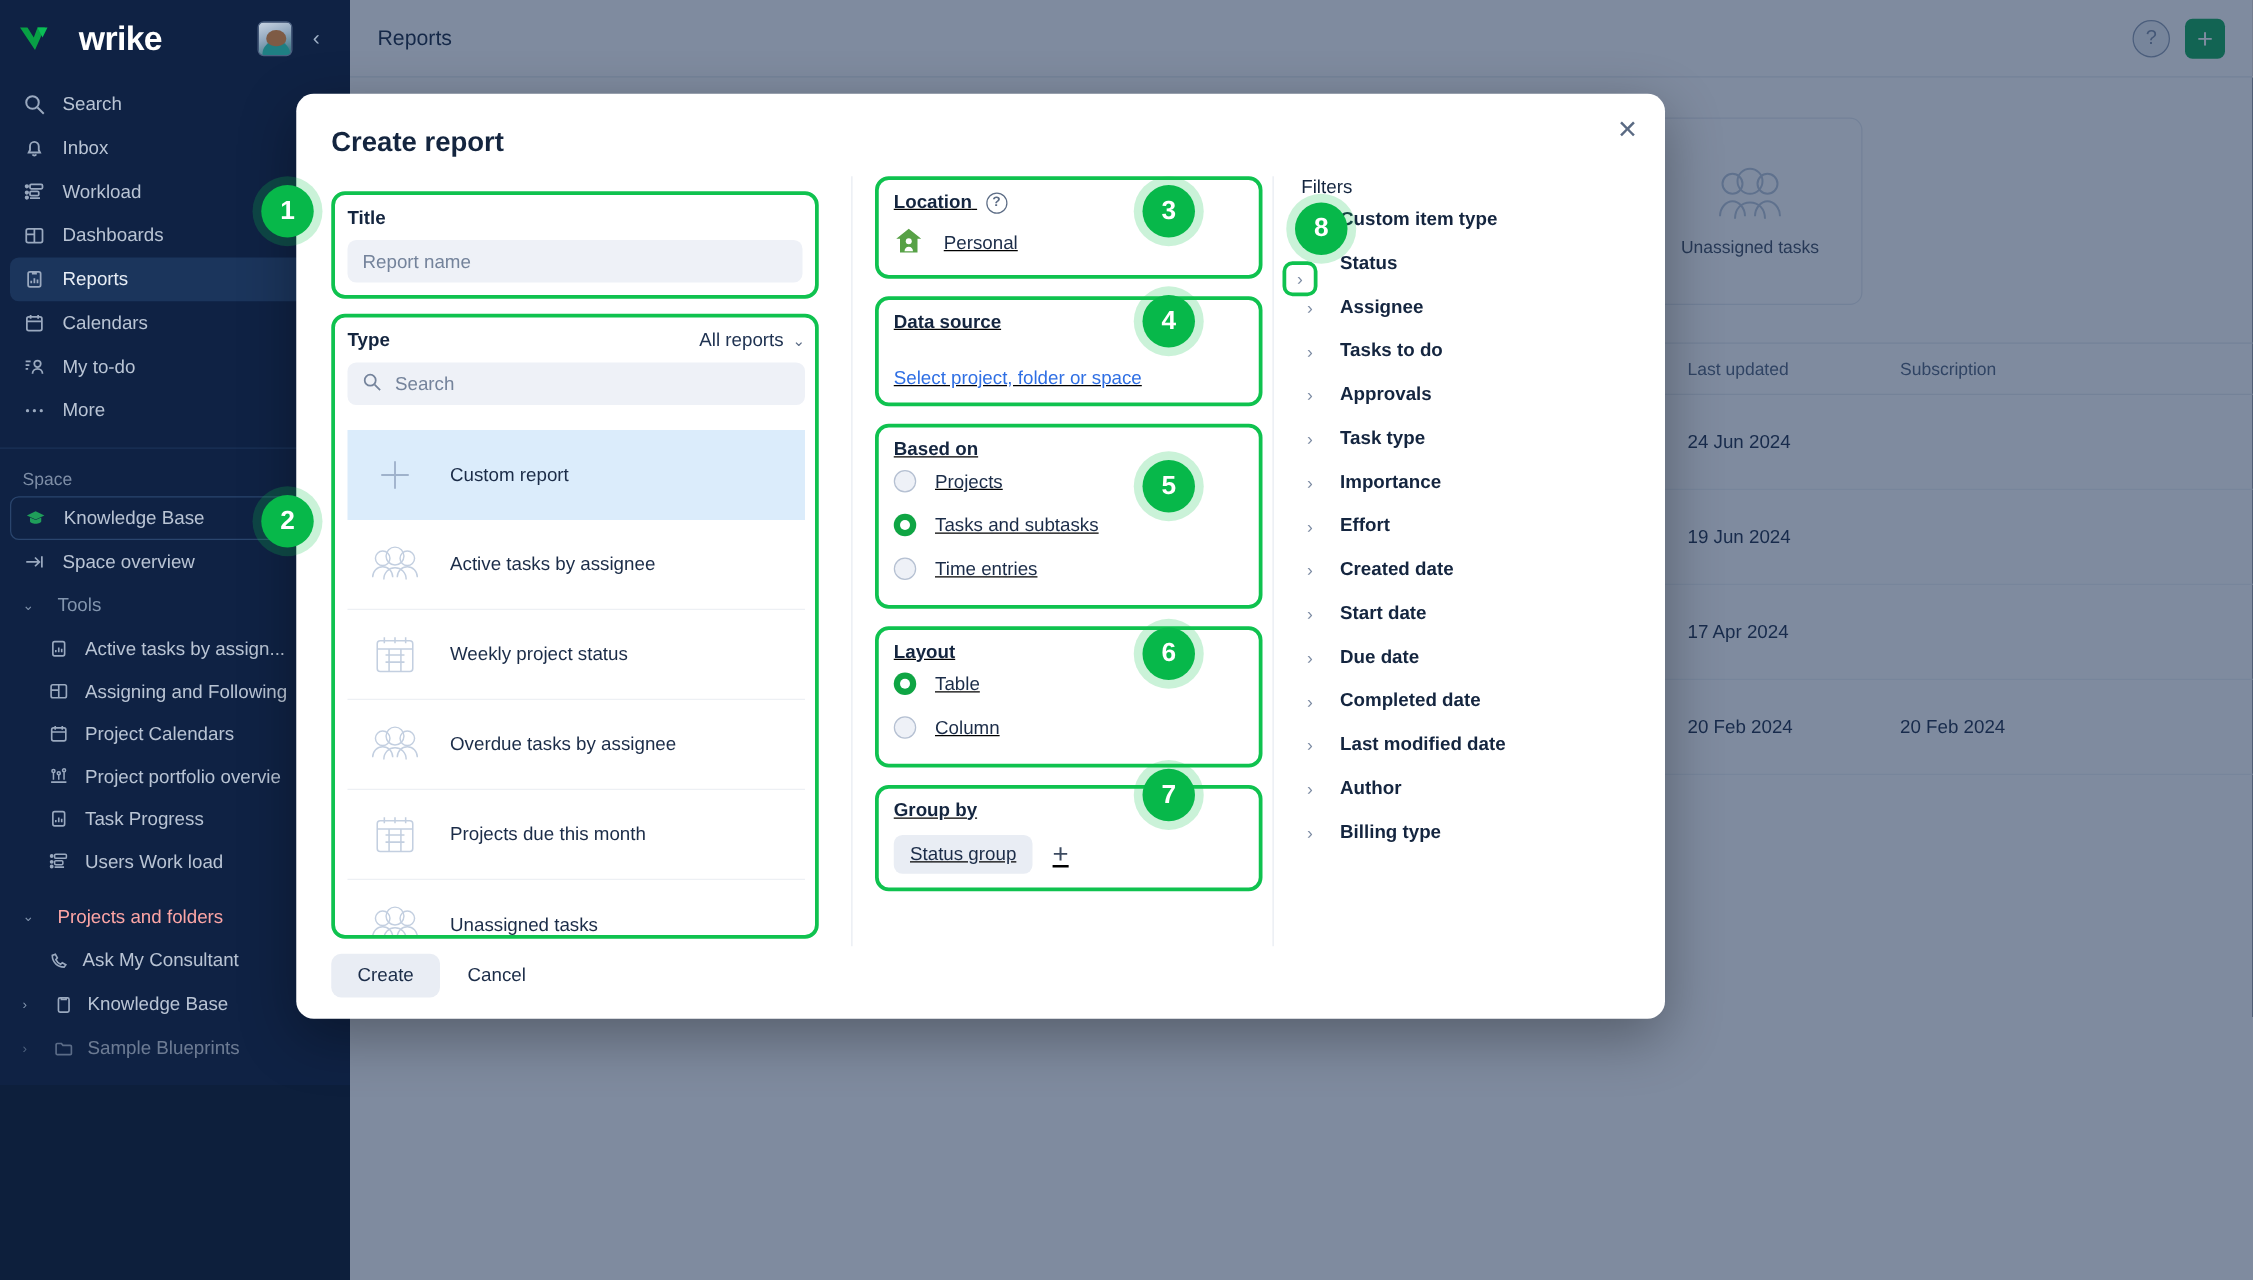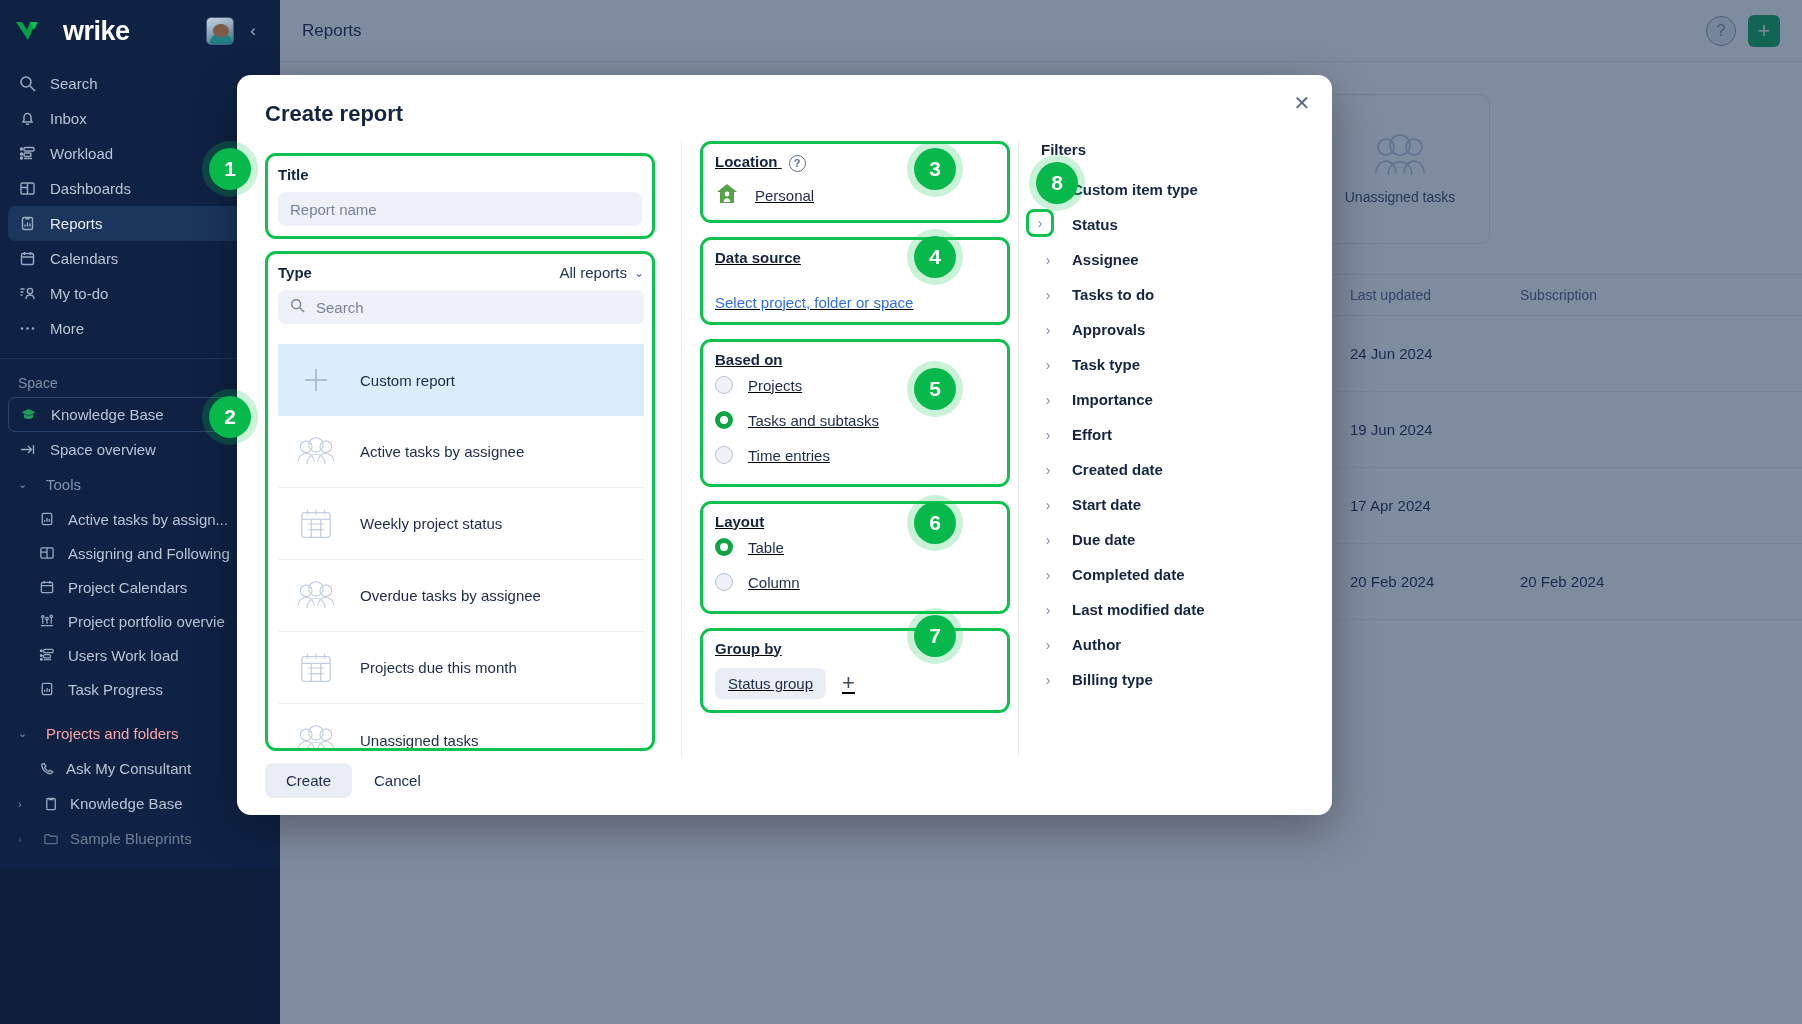--- a/index.html
+++ b/index.html
@@ -136,21 +136,21 @@
 
   .radio-row { display:flex; align-items:center; gap:15px; height:35px; font-size:15px; color:#1b2c48; }
   .radio { width:18px;height:18px;border-radius:50%;border:1.5px solid #b5c0d2; background:#eef1f7; flex:0 0 18px;}
   .radio.on { border:none; background:#0fa544; position:relative;}
   .radio.on:after{content:"";position:absolute;left:5px;top:5px;width:8px;height:8px;border-radius:50%;background:#fff;}
 
   .chip-row { display:flex; align-items:center; gap:16px; margin-top:11px; }
   .chip { background:#e9edf4; border-radius:7px; padding:7px 13px; font-size:15px; color:#1b2c48;}
   .chip-plus { font-size:22px; color:#3c4a60; }
 
-  .filters-title { font-size:15px; font-weight:700; color:#14253f; margin-bottom:14px;}
+  .filters-title { font-size:15px; font-weight:400; color:#14253f; margin-bottom:0;}
   .f-row { display:flex; align-items:center; gap:17px; height:35px; font-size:15px; font-weight:700; color:#14253f;}
   .f-chev { width:14px; color:#7c8ba3; font-size:14px; font-weight:400; display:flex;justify-content:center;}
 
   .modal-footer { display:flex; align-items:center; gap:16px; padding: 6px 0 0 28px;}
   .btn-create { background:#e9edf4; border-radius:8px; padding:9px 21px; font-size:15px; color:#1b2c48;}
   .btn-cancel { font-size:15px; color:#1b2c48; padding: 9px 6px;}
 
   
   .badge {
     position:absolute; width:56px; height:56px; border-radius:50%;
@@ -419,39 +419,39 @@
               <circle cx="4" cy="4" r="1.3"></circle>
               <circle cx="8.5" cy="6" r="1.3"></circle>
               <circle cx="13" cy="3.5" r="1.3"></circle>
               <path d="M4 5.5v6M8.5 7.5v4M13 5v6.5M2 13.5h13"></path>
             </svg>
           </span>
         <span>Project portfolio overvie</span>
       </div>
       <div class="sb-sub">
         <span class="sb-ico">
+            <svg width="16" height="16" viewBox="0 0 17 17" fill="none" stroke="currentColor" stroke-width="1.4">
+              <rect x="3.5" y="2.5" width="10" height="12" rx="1.5"></rect>
+              <path d="M6 11.5v-2M8.5 11.5v-4M11 11.5v-3"></path>
+            </svg>
+          </span>
+        <span>Task Progress</span>
+      </div>
+      <div class="sb-sub">
+        <span class="sb-ico">
             <svg width="16" height="16" viewBox="0 0 17 17" fill="none" stroke="currentColor" stroke-width="1.3">
               <circle cx="2.5" cy="4" r="1" fill="currentColor"></circle>
               <circle cx="2.5" cy="9" r="1" fill="currentColor"></circle>
               <circle cx="2.5" cy="13" r="1" fill="currentColor"></circle>
               <rect x="5" y="2.5" width="10" height="3.5" rx="1"></rect>
               <rect x="5" y="8" width="7" height="3.5" rx="1"></rect>
               <path d="M5 13.5h8"></path>
             </svg>
           </span>
         <span>Users Work load</span>
-      </div>
-      <div class="sb-sub">
-        <span class="sb-ico">
-            <svg width="16" height="16" viewBox="0 0 17 17" fill="none" stroke="currentColor" stroke-width="1.4">
-              <rect x="3.5" y="2.5" width="10" height="12" rx="1.5"></rect>
-              <path d="M6 11.5v-2M8.5 11.5v-4M11 11.5v-3"></path>
-            </svg>
-          </span>
-        <span>Task Progress</span>
       </div>
 
       <div class="sb-item" style="margin-top:10px">
         <span class="sb-caret">⌄</span>
         <span style="color:#fca5a5">Projects and folders</span>
       </div>
 
       <div class="sb-folder-row" style="padding-left:30px">
         <span class="sb-ico">
             <svg width="16" height="16" viewBox="0 0 17 17" fill="none" stroke="currentColor" stroke-width="1.4">

